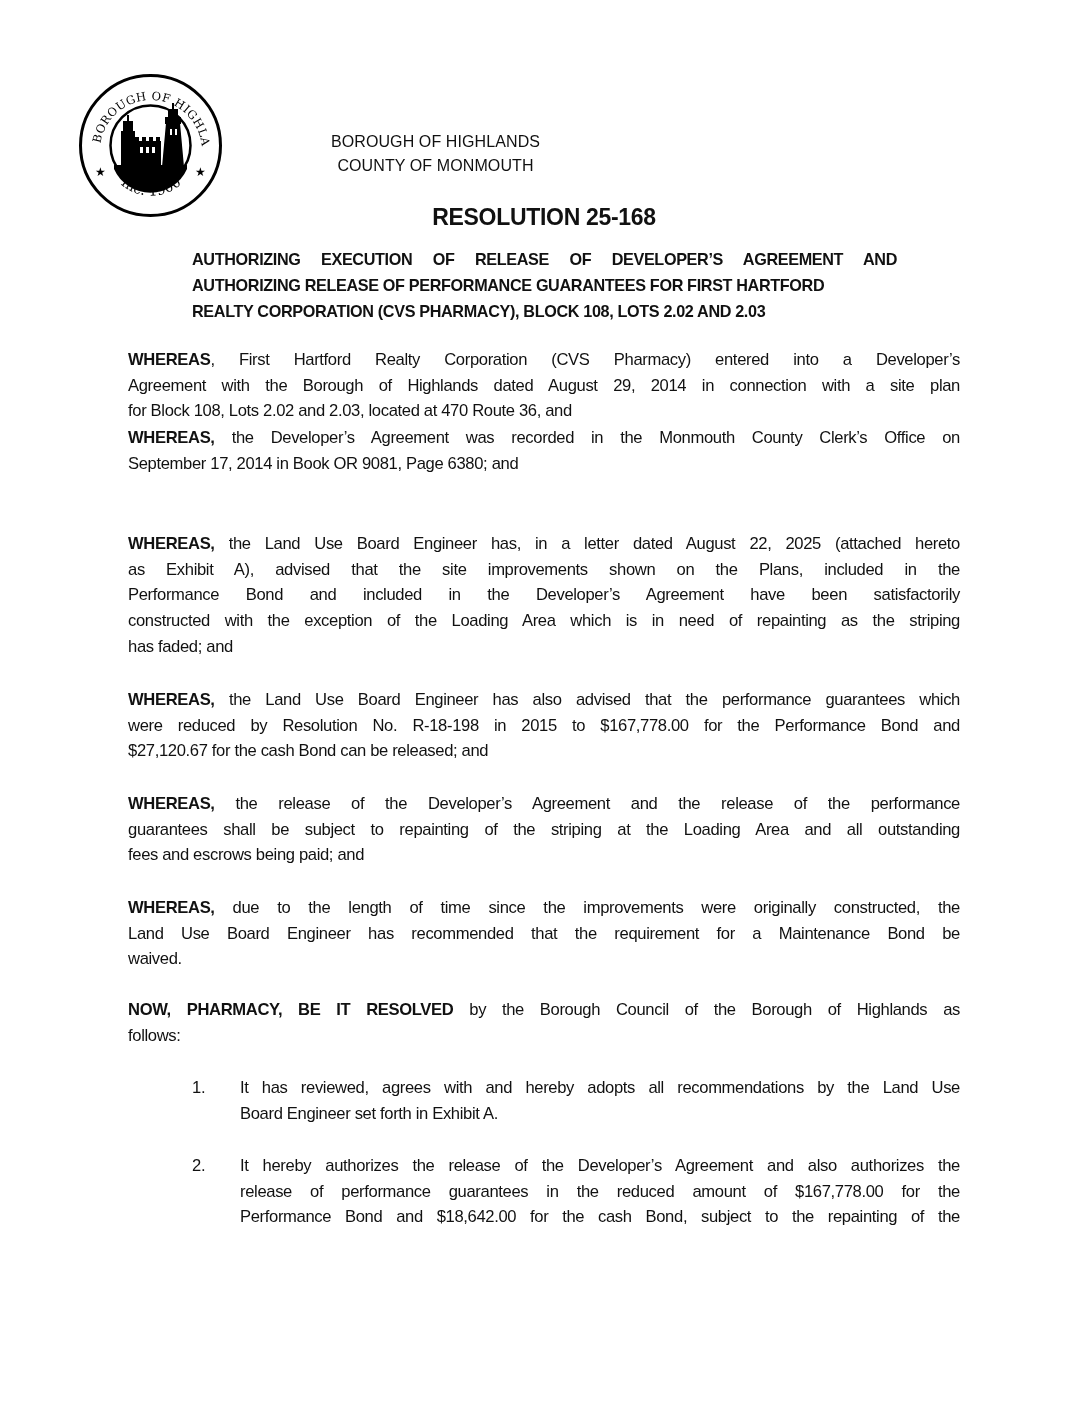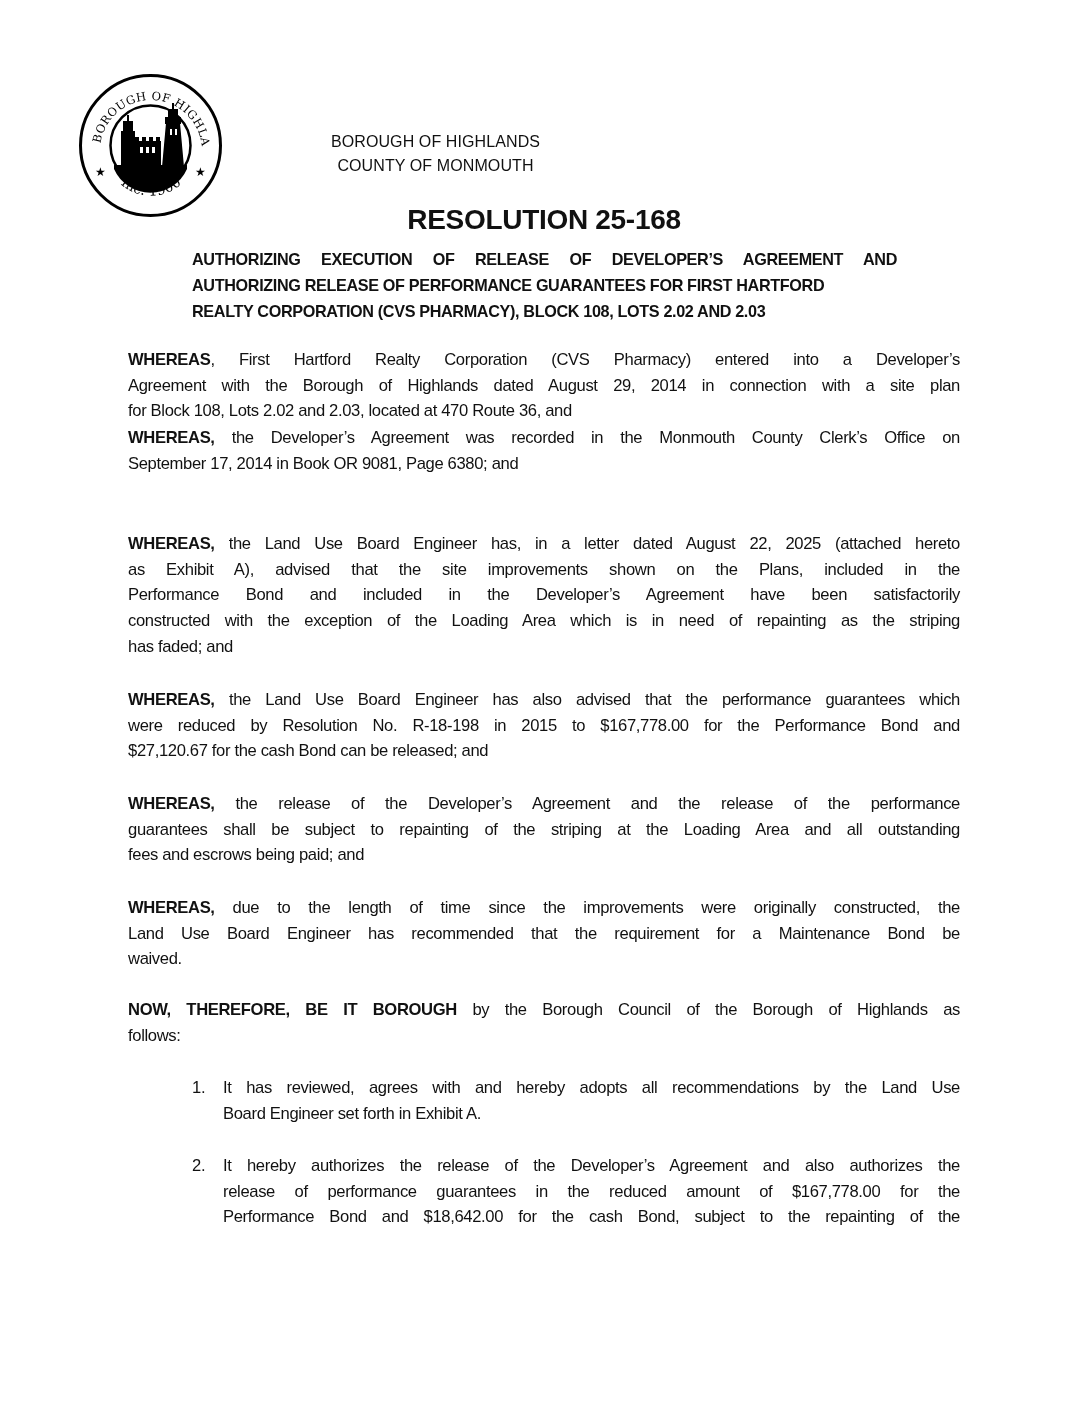--- a/index.html
+++ b/index.html
@@ -3,31 +3,31 @@
   <meta charset="utf-8">
   <style>
     html, body { margin: 0; padding: 0; background: #ffffff; }
     body { width: 1088px; height: 1408px; position: relative; overflow: hidden;
            font-family: "Liberation Sans", "DejaVu Sans", sans-serif; color: #111; }
     .seal { position: absolute; left: 78px; top: 73px; width: 145px; height: 145px; }
     .header { position: absolute; left: 0; width: 871px; text-align: center; }
     .header .line { font-size: 16px; line-height: 24px; letter-spacing: 0.1px; }
     .h1 { top: 130px; }
     .title { position: absolute; top: 204px; left: 0; width: 1088px; text-align: center;
-             font-size: 28px; font-weight: bold; letter-spacing: -0.3px; }
+             font-size: 23px; font-weight: bold; letter-spacing: -0.3px; }
     .subtitle { position: absolute; left: 192px; top: 246px; width: 705px;
                 font-size: 16.2px; font-weight: bold; line-height: 26px; text-align: justify;
                 text-align-last: left; letter-spacing: -0.35px; }
     .body { position: absolute; left: 128px; width: 832px; font-size: 16.6px; line-height: 25.7px;
             letter-spacing: -0.35px; }
     .para { position: absolute; left: 128px; width: 832px; text-align: justify; }
     .para b { font-weight: bold; }
     .list-item { position: absolute; left: 192px; width: 768px; }
     .list-num { position: absolute; left: 0; top: 0; width: 30px; }
-    .list-text { margin-left: 31px; text-align: justify; display: block; }
+    .list-text { margin-left: 48px; text-align: justify; display: block; }
     .jl { display: block; text-align: justify; text-align-last: justify; }
     .ll { display: block; }
   </style>
 </head>
 <body>
 
 <div class="seal">
   <svg width="145" height="145" viewBox="0 0 145 145">
     <defs>
       <path id="ringPath" d="M 22 78 A 51 51 0 1 1 124 78" fill="none"></path>
@@ -113,21 +113,21 @@
   <span class="ll">fees and escrows being paid; and</span>
 </div>
 
 <div class="body para" style="top:895px;">
   <span class="jl"><b>WHEREAS,</b><span> due to the length of time since the improvements were originally constructed,  the</span></span>
   <span class="jl">Land Use Board Engineer has recommended that the requirement for a Maintenance Bond be</span>
   <span class="ll">waived.</span>
 </div>
 
 <div class="body para" style="top:997px;">
-  <span class="jl"><b>NOW, THEREFORE, BE IT BOROUGH</b><span> by the Borough Council of the Borough of Highlands as</span></span>
+  <span class="jl"><b>NOW, PHARMACY, BE IT RESOLVED</b><span> by the Borough Council of the Borough of Highlands as</span></span>
   <span class="ll">follows:</span>
 </div>
 
 <div class="body list-item" style="top:1075px;">
   <span class="list-num">1.</span>
   <span class="list-text">
     <span class="jl">It has reviewed, agrees with and hereby adopts all recommendations by the Land Use</span>
     <span class="ll">Board Engineer set forth in Exhibit A.</span>
   </span>
 </div>

